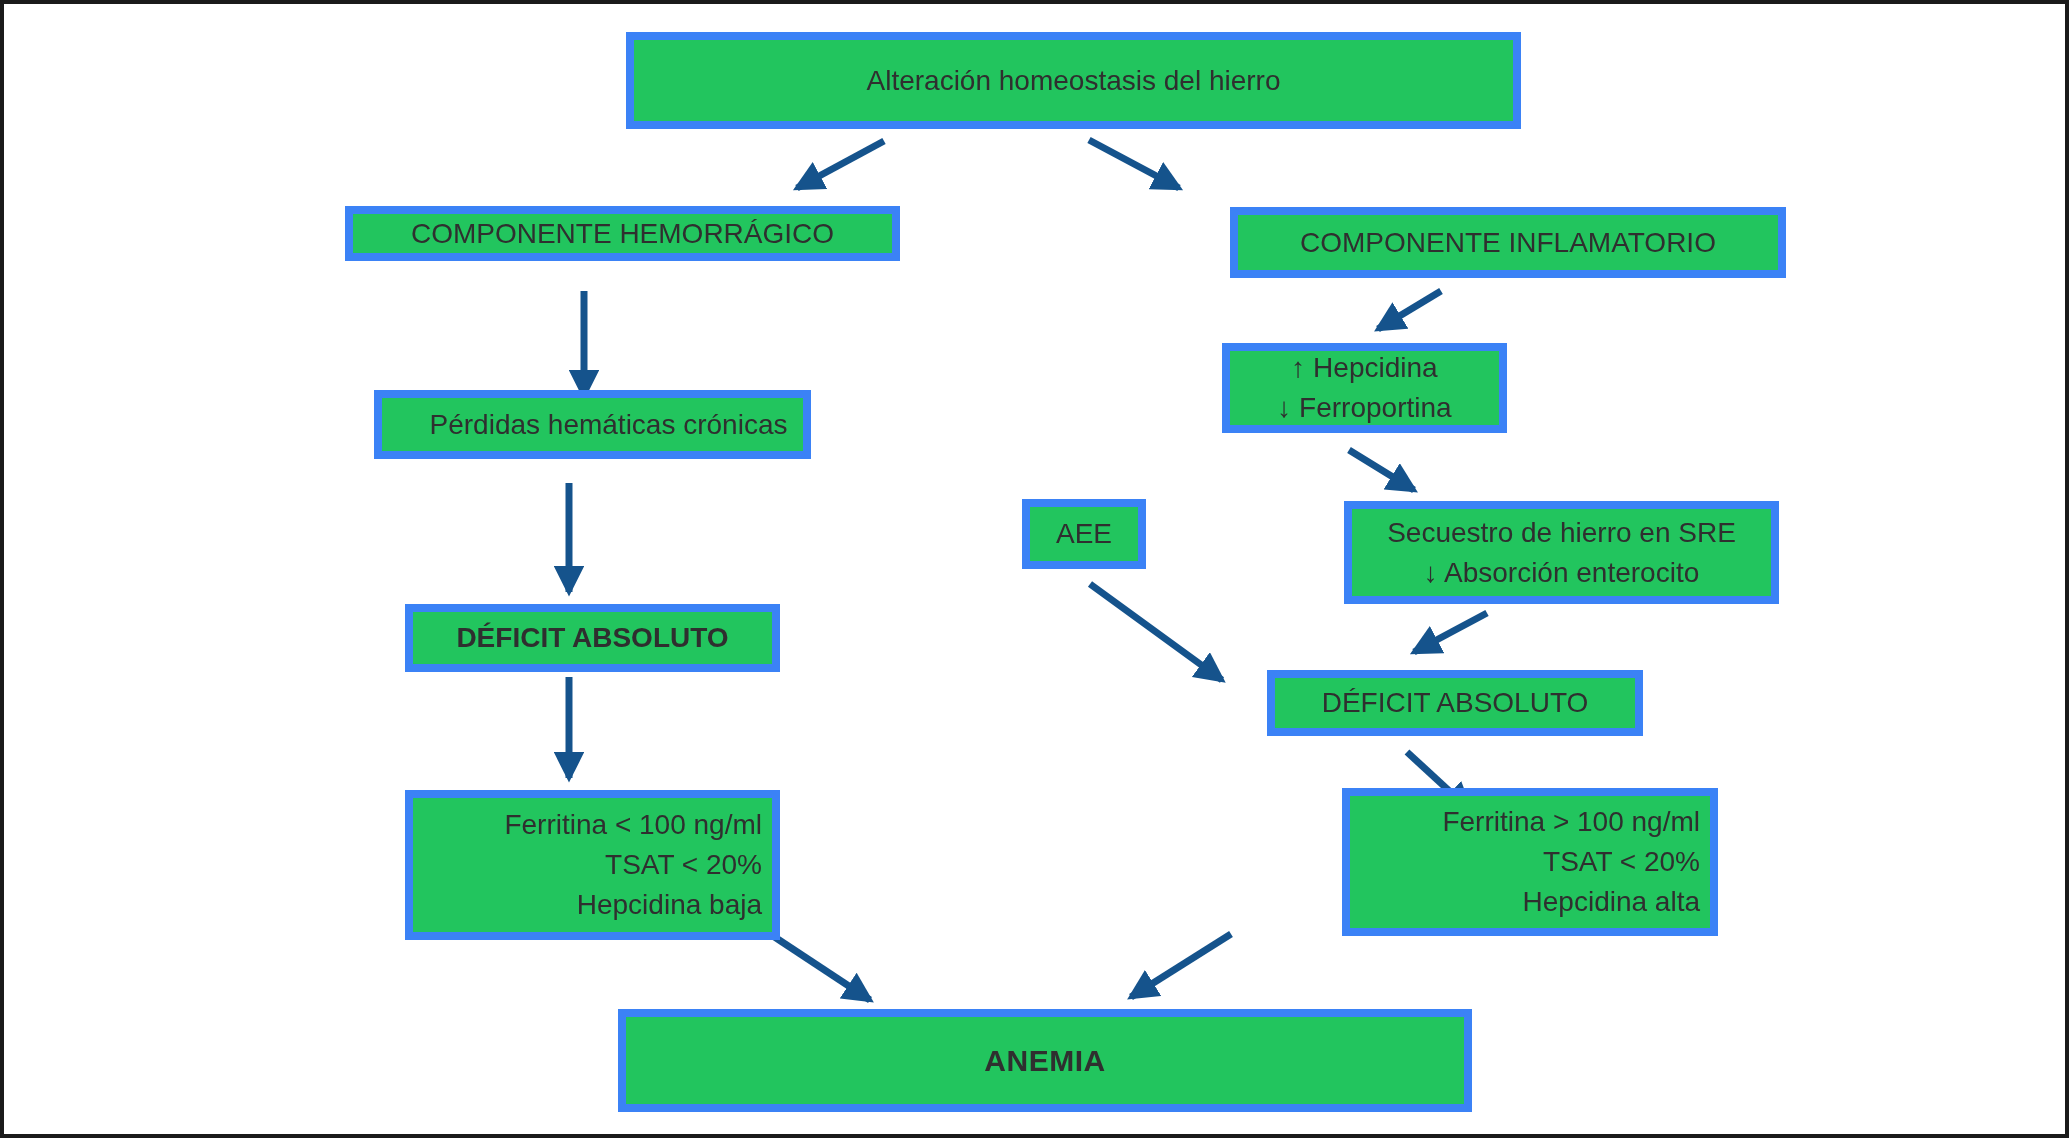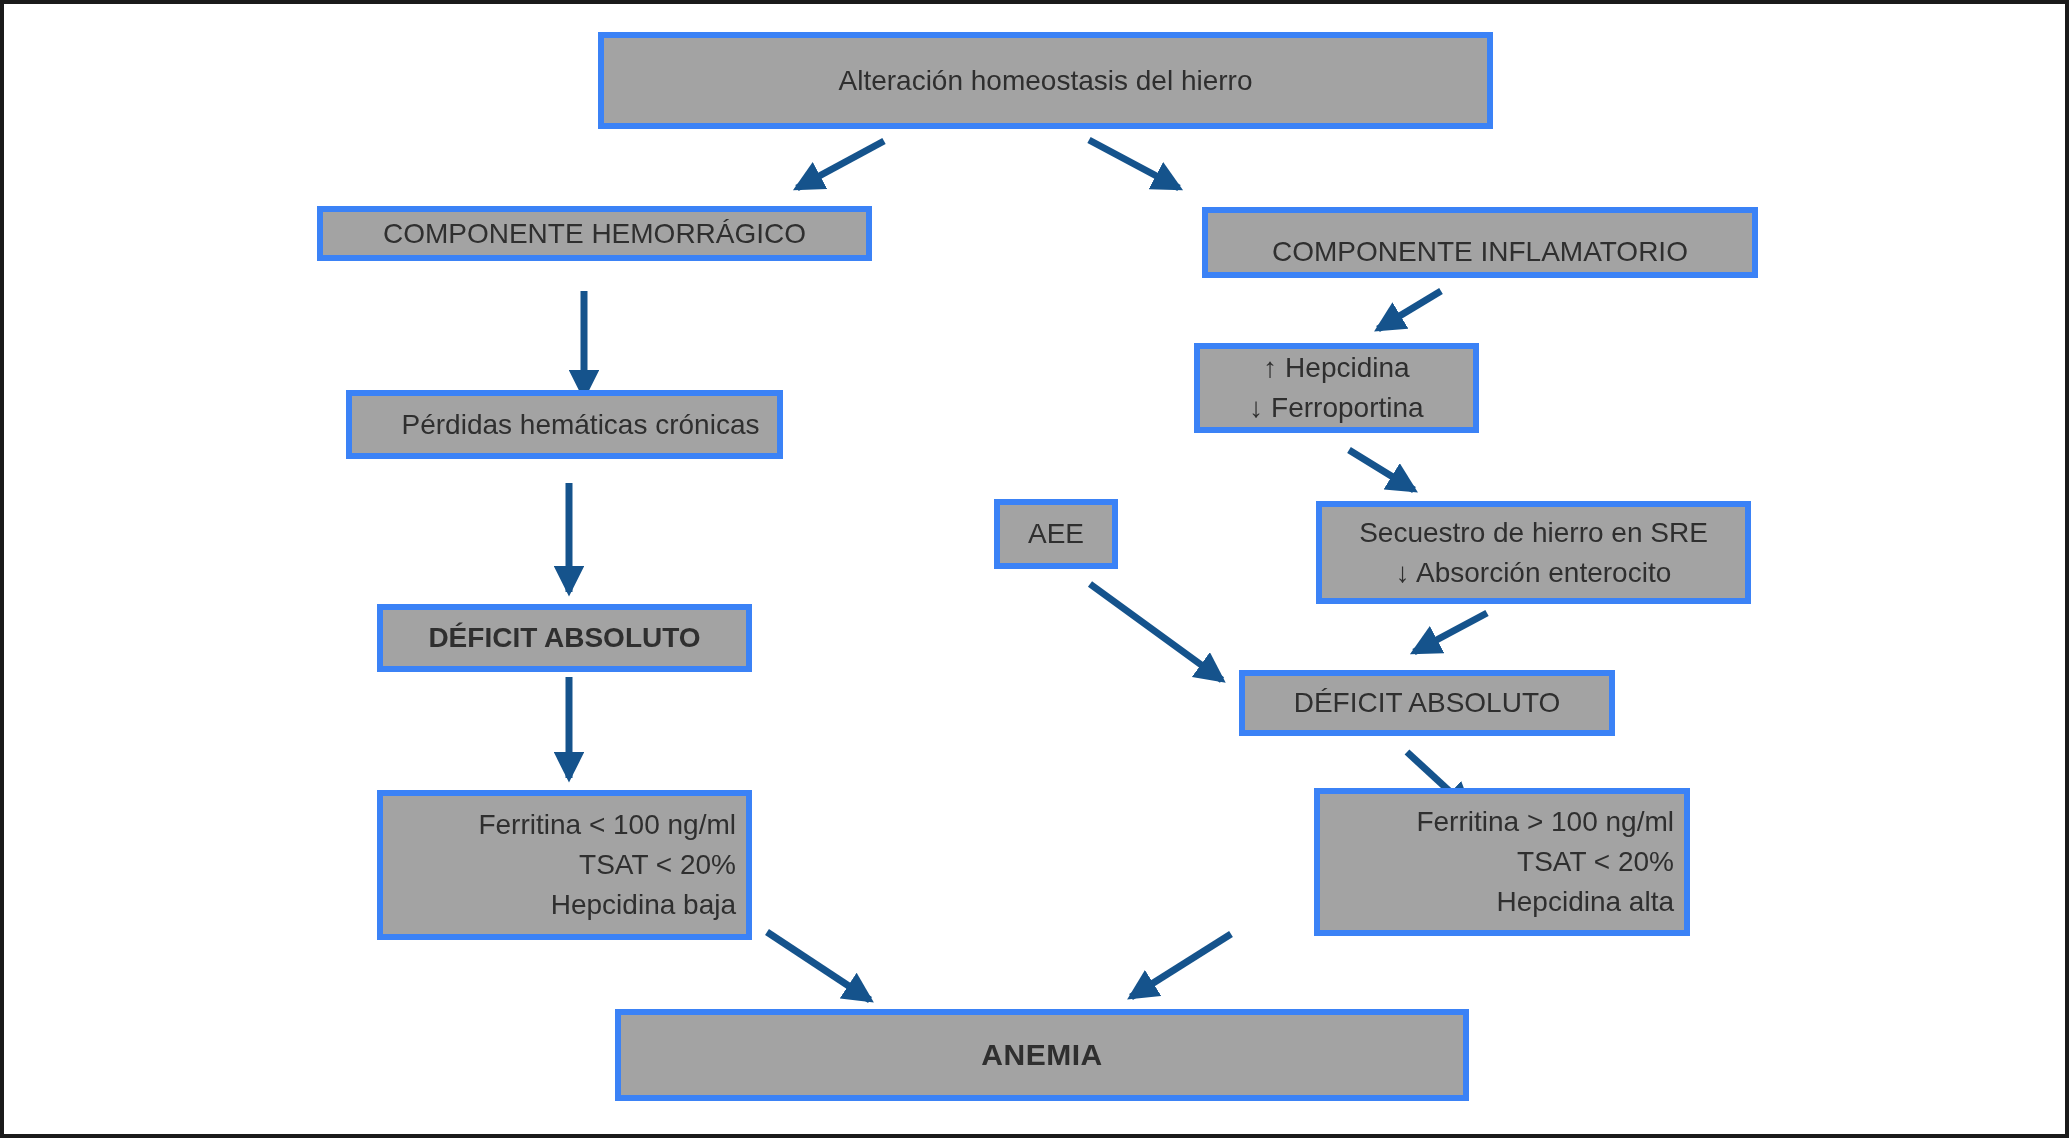--- a/index.html
+++ b/index.html
@@ -20,53 +20,54 @@
   .connector-layer {
     position: absolute;
     left: 0; top: 0;
     width: 2069px;
     height: 1138px;
     pointer-events: none;
   }
   .node {
     position: absolute;
     box-sizing: border-box;
-    border: 6px solid #3b82f6;
-    background: #a3a3a3;
+    border: 8px solid #3b82f6;
+    background: #22c55e;
     color: #2f2f2f;
     display: flex;
     flex-direction: column;
     align-items: center;
     justify-content: center;
     font-size: 28px;
     line-height: 40px;
     text-align: center;
+    margin-left: 28px;
   }
   .node .line { white-space: nowrap; }
   .node--left-align {
     align-items: flex-end;
     text-align: left;
     padding-left: 30px;
     padding-right: 10px;
   }
   .node--bold { font-weight: bold; font-size: 30px; letter-spacing: 0.5px; }
 
   
   .n-top        { left: 594px;  top: 28px;   width: 895px; height: 97px; }
   .n-hemorrh    { left: 313px;  top: 202px;  width: 555px; height: 55px; }
-  .n-inflam     { left: 1198px; top: 203px;  width: 556px; height: 71px; justify-content: flex-end; }
+  .n-inflam     { left: 1198px; top: 203px;  width: 556px; height: 71px; }
   .n-hepcidin   { left: 1190px; top: 339px;  width: 285px; height: 90px; }
   .n-perdidas   { left: 342px;  top: 386px;  width: 437px; height: 69px; padding-left: 32px; }
   .n-aee        { left: 990px;  top: 495px;  width: 124px; height: 70px; }
   .n-secuestro  { left: 1312px; top: 497px;  width: 435px; height: 103px; }
   .n-absoluto   { left: 373px;  top: 600px;  width: 375px; height: 68px; font-weight: bold; }
   .n-funcional  { left: 1235px; top: 666px;  width: 376px; height: 66px; }
   .n-ferr-left  { left: 373px;  top: 786px;  width: 375px; height: 150px; }
   .n-ferr-right { left: 1310px; top: 784px;  width: 376px; height: 148px; }
-  .n-anemia     { left: 611px;  top: 1005px; width: 854px; height: 92px; }
+  .n-anemia     { left: 586px;  top: 1005px; width: 854px; height: 103px; }
 </style>
 </head>
 <body>
 
 <div class="canvas">
 
   <svg class="connector-layer" viewBox="0 0 2069 1138" xmlns="http://www.w3.org/2000/svg">
     <defs>
       <marker id="ah" viewBox="0 0 10 10" refX="8.5" refY="5" markerWidth="4.4" markerHeight="4.4" orient="auto" markerUnits="strokeWidth">
         <path d="M 0 0 L 10 5 L 0 10 z" fill="#15538c"></path>

